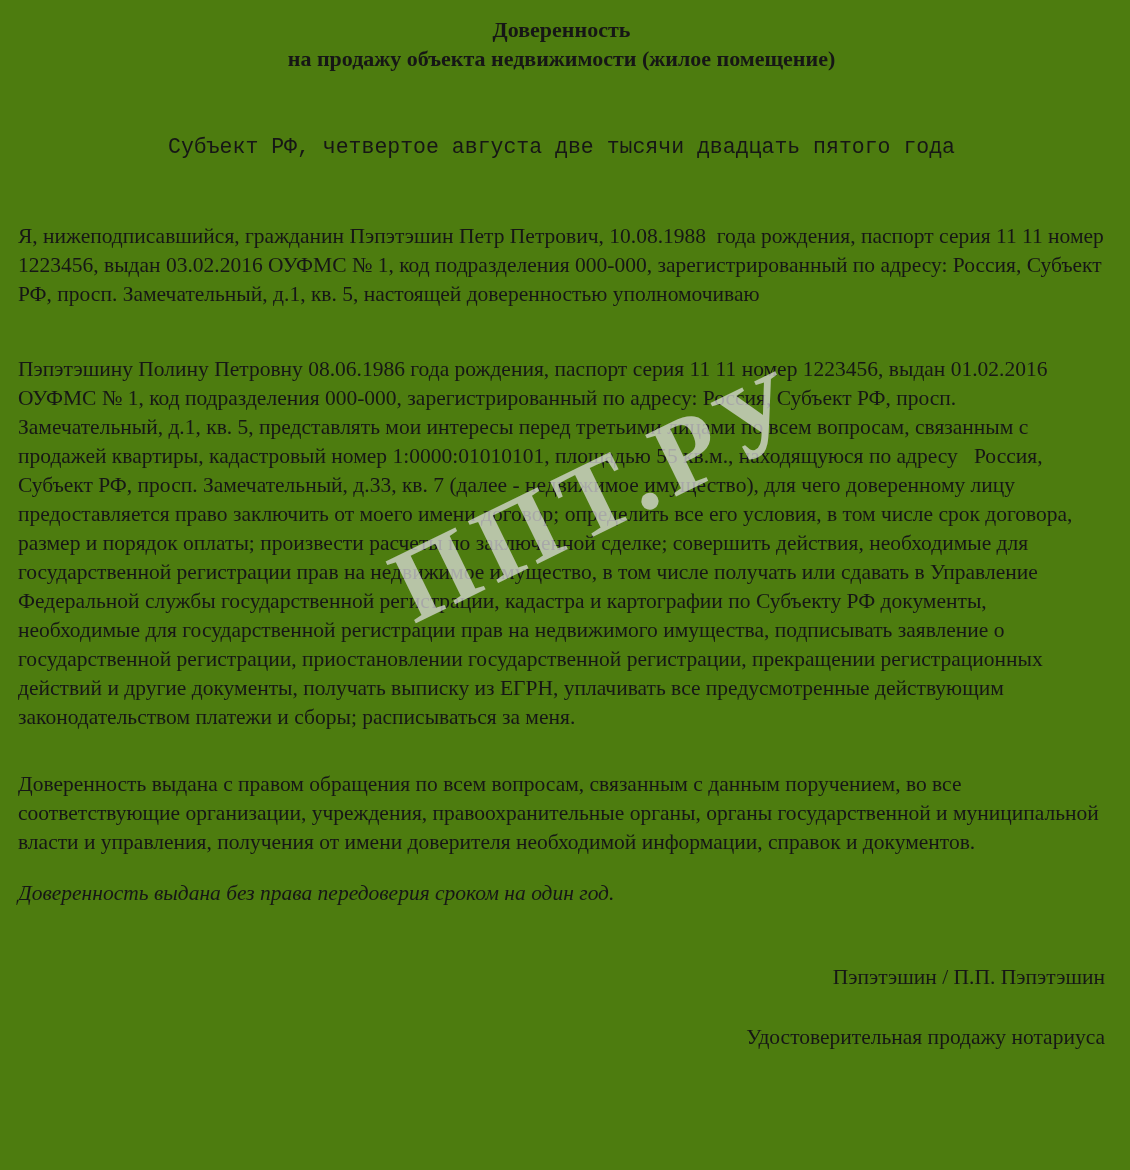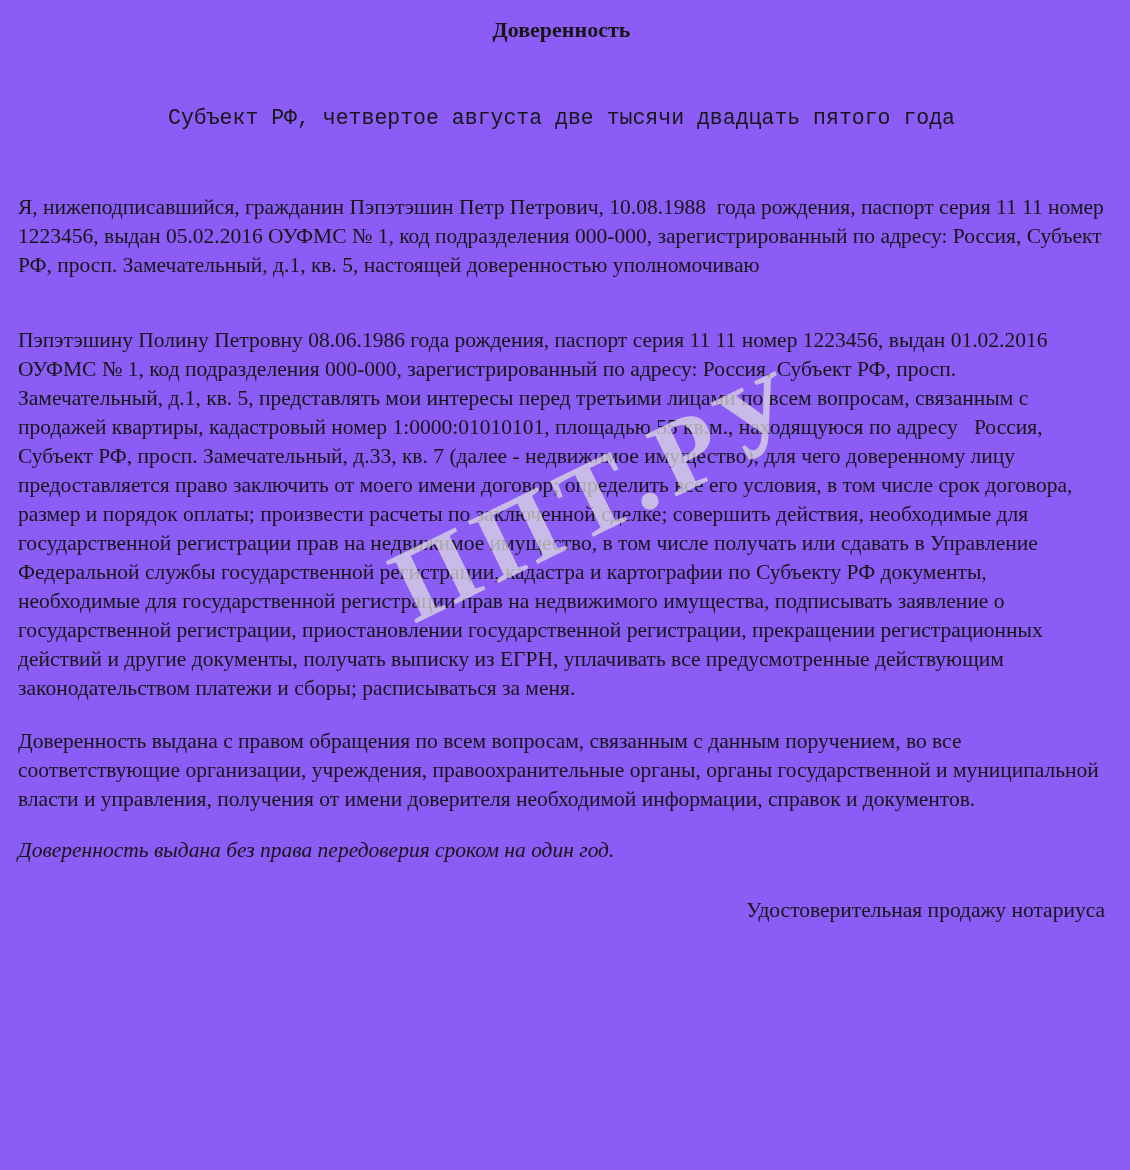--- a/index.html
+++ b/index.html
@@ -4,21 +4,21 @@
 <style>
   html, body {
     margin: 0;
     padding: 0;
     background: #ffffff;
   }
   .page {
     position: relative;
     width: 1130px;
     height: 1170px;
-    background: #8b5cf6;
+    background: #4d7c0f;
     overflow: hidden;
     font-family: "Liberation Serif", "DejaVu Serif", serif;
     font-size: 21.5px;
     line-height: 29px;
     color: #161616;
   }
   .content {
     position: relative;
     z-index: 1;
     padding: 15px 25px 0 18px;
@@ -33,21 +33,21 @@
     margin-top: 60px;
     font-family: Liberation Mono, monospace;
   }
   .para {
     margin: 0;
     white-space: pre-wrap;
     text-align: left;
   }
   .para-1 { margin-top: 60px; }
   .para-2 { margin-top: 46px; }
-  .para-3 { margin-top: 24px; }
+  .para-3 { margin-top: 38px; }
   .para-4 { margin-top: 22px; font-style: italic; }
   .signature-line {
     margin-top: 55px;
     text-align: right;
   }
   .notary-line {
     margin-top: 31px;
     text-align: right;
   }
   .watermark {
@@ -70,32 +70,34 @@
 </style>
 </head>
 <body>
 
 <div class="page">
 
   <div class="content">
 
     <div class="doc-title">
       <div>Доверенность</div>
+      <div>на продажу объекта недвижимости (жилое помещение)</div>
     </div>
 
     <div class="place-date">Субъект РФ, четвертое августа две тысячи двадцать пятого года</div>
 
-    <p class="para para-1">Я, нижеподписавшийся, гражданин Пэпэтэшин Петр Петрович, 10.08.1988  года рождения, паспорт серия 11 11 номер 1223456, выдан 05.02.2016 ОУФМС № 1, код подразделения 000-000, зарегистрированный по адресу: Россия, Субъект РФ, просп. Замечательный, д.1, кв. 5, настоящей доверенностью уполномочиваю</p>
+    <p class="para para-1">Я, нижеподписавшийся, гражданин Пэпэтэшин Петр Петрович, 10.08.1988  года рождения, паспорт серия 11 11 номер 1223456, выдан 03.02.2016 ОУФМС № 1, код подразделения 000-000, зарегистрированный по адресу: Россия, Субъект РФ, просп. Замечательный, д.1, кв. 5, настоящей доверенностью уполномочиваю</p>
 
     <p class="para para-2">Пэпэтэшину Полину Петровну 08.06.1986 года рождения, паспорт серия 11 11 номер 1223456, выдан 01.02.2016 ОУФМС № 1, код подразделения 000-000, зарегистрированный по адресу: Россия, Субъект РФ, просп. Замечательный, д.1, кв. 5, представлять мои интересы перед третьими лицами по всем вопросам, связанным с продажей квартиры, кадастровый номер 1:0000:01010101, площадью 55 кв.м., находящуюся по адресу   Россия, Субъект РФ, просп. Замечательный, д.33, кв. 7 (далее - недвижимое имущество), для чего доверенному лицу предоставляется право заключить от моего имени договор; определить все его условия, в том числе срок договора, размер и порядок оплаты; произвести расчеты по заключенной сделке; совершить действия, необходимые для государственной регистрации прав на недвижимое имущество, в том числе получать или сдавать в Управление Федеральной службы государственной регистрации, кадастра и картографии по Субъекту РФ документы, необходимые для государственной регистрации прав на недвижимого имущества, подписывать заявление о государственной регистрации, приостановлении государственной регистрации, прекращении регистрационных действий и другие документы, получать выписку из ЕГРН, уплачивать все предусмотренные действующим законодательством платежи и сборы; расписываться за меня.</p>
 
     <p class="para para-3">Доверенность выдана с правом обращения по всем вопросам, связанным с данным поручением, во все соответствующие организации, учреждения, правоохранительные органы, органы государственной и муниципальной власти и управления, получения от имени доверителя необходимой информации, справок и документов.</p>
 
     <p class="para para-4">Доверенность выдана без права передоверия сроком на один год.</p>
 
+    <div class="signature-line">Пэпэтэшин / П.П. Пэпэтэшин</div>
 
     <div class="notary-line">Удостоверительная продажу нотариуса</div>
 
   </div>
 
   <div class="watermark">ППТ.РУ</div>
 
 </div>
 
 </body></html>

